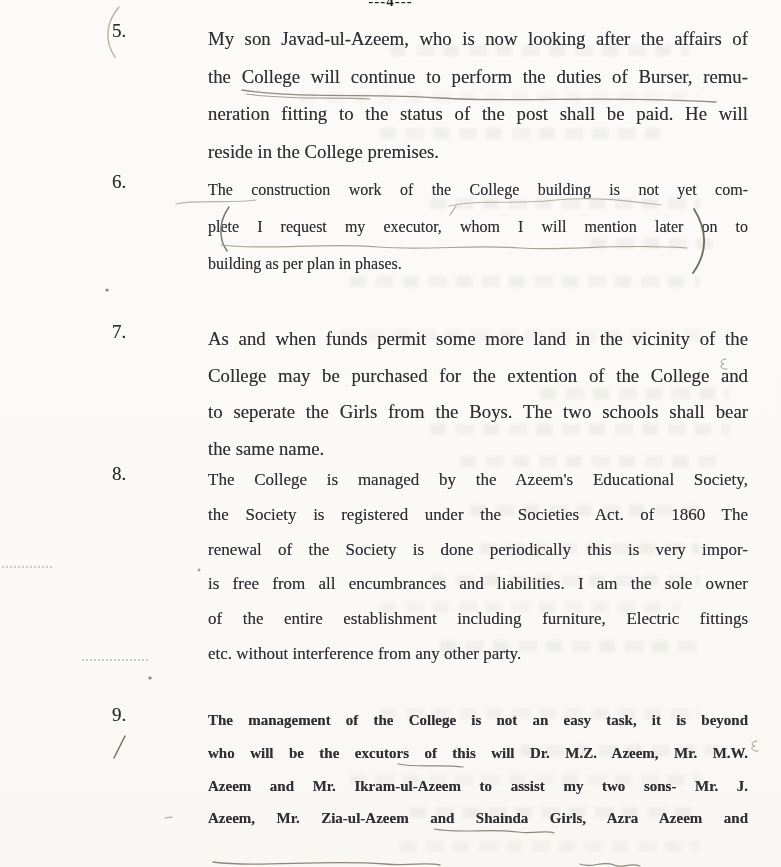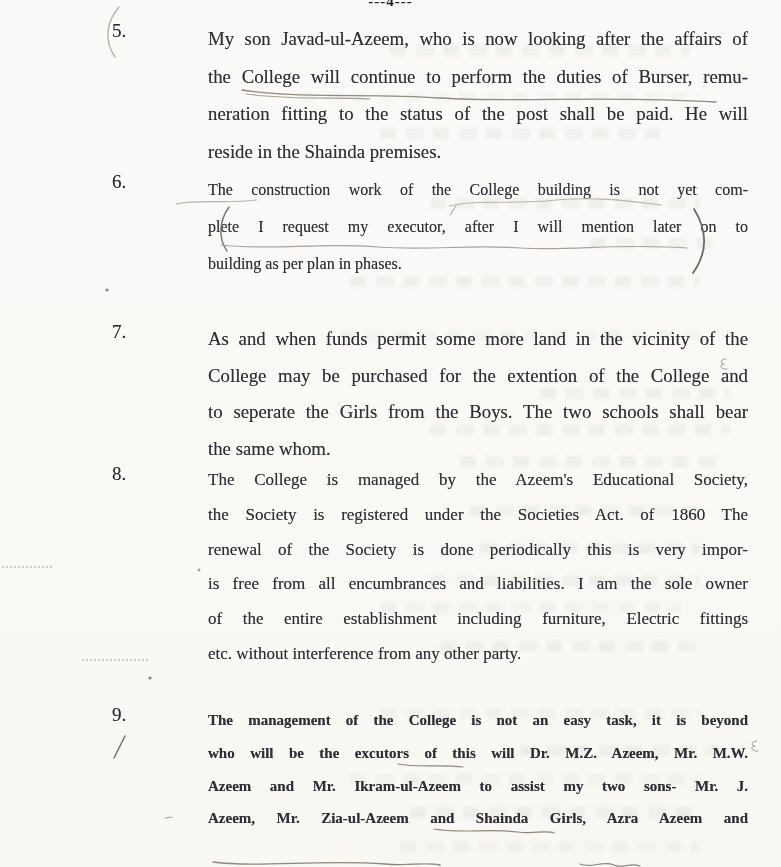--- a/index.html
+++ b/index.html
@@ -83,38 +83,38 @@
   <div class="ghost" style="left:400px;top:841px;width:300px;opacity:0.10;"></div>
 
   <div class="page-number">---4---</div>
 
   <div class="will-item" id="item-0">
     <div class="item-number">5.</div>
     <div class="item-lines">
         <div class="line">My son Javad-ul-Azeem, who is now looking after the affairs of</div>
         <div class="line">the College will continue to perform the duties of Burser, remu-</div>
         <div class="line">neration fitting to the status of the post shall be paid. He will</div>
-        <div class="line last">reside in the Shainda premises.</div>
+        <div class="line last">reside in the College premises.</div>
       </div>
   </div>
   <div class="will-item" id="item-1">
     <div class="item-number">6.</div>
     <div class="item-lines">
         <div class="line">The construction work of the College building is not yet com-</div>
-        <div class="line">plete I request my executor,  after I will mention later on to</div>
+        <div class="line">plete I request my executor,  whom I will mention later on to</div>
         <div class="line last">building as per plan in phases.</div>
       </div>
   </div>
   <div class="will-item" id="item-2">
     <div class="item-number">7.</div>
     <div class="item-lines">
         <div class="line">As and when funds permit some more land in the vicinity of the</div>
         <div class="line">College may be purchased for the extention of the College and</div>
         <div class="line">to seperate the Girls from the Boys. The two schools shall bear</div>
-        <div class="line last">the same whom.</div>
+        <div class="line last">the same name.</div>
       </div>
   </div>
   <div class="will-item" id="item-3">
     <div class="item-number">8.</div>
     <div class="item-lines">
         <div class="line">The College is managed by the Azeem's Educational Society,</div>
         <div class="line">the Society is registered under the Societies Act. of 1860 The</div>
         <div class="line">renewal of the Society is done periodically this is very impor-</div>
         <div class="line">is free from all encumbrances and liabilities. I am the sole owner</div>
         <div class="line">of the entire establishment including furniture, Electric fittings</div>

